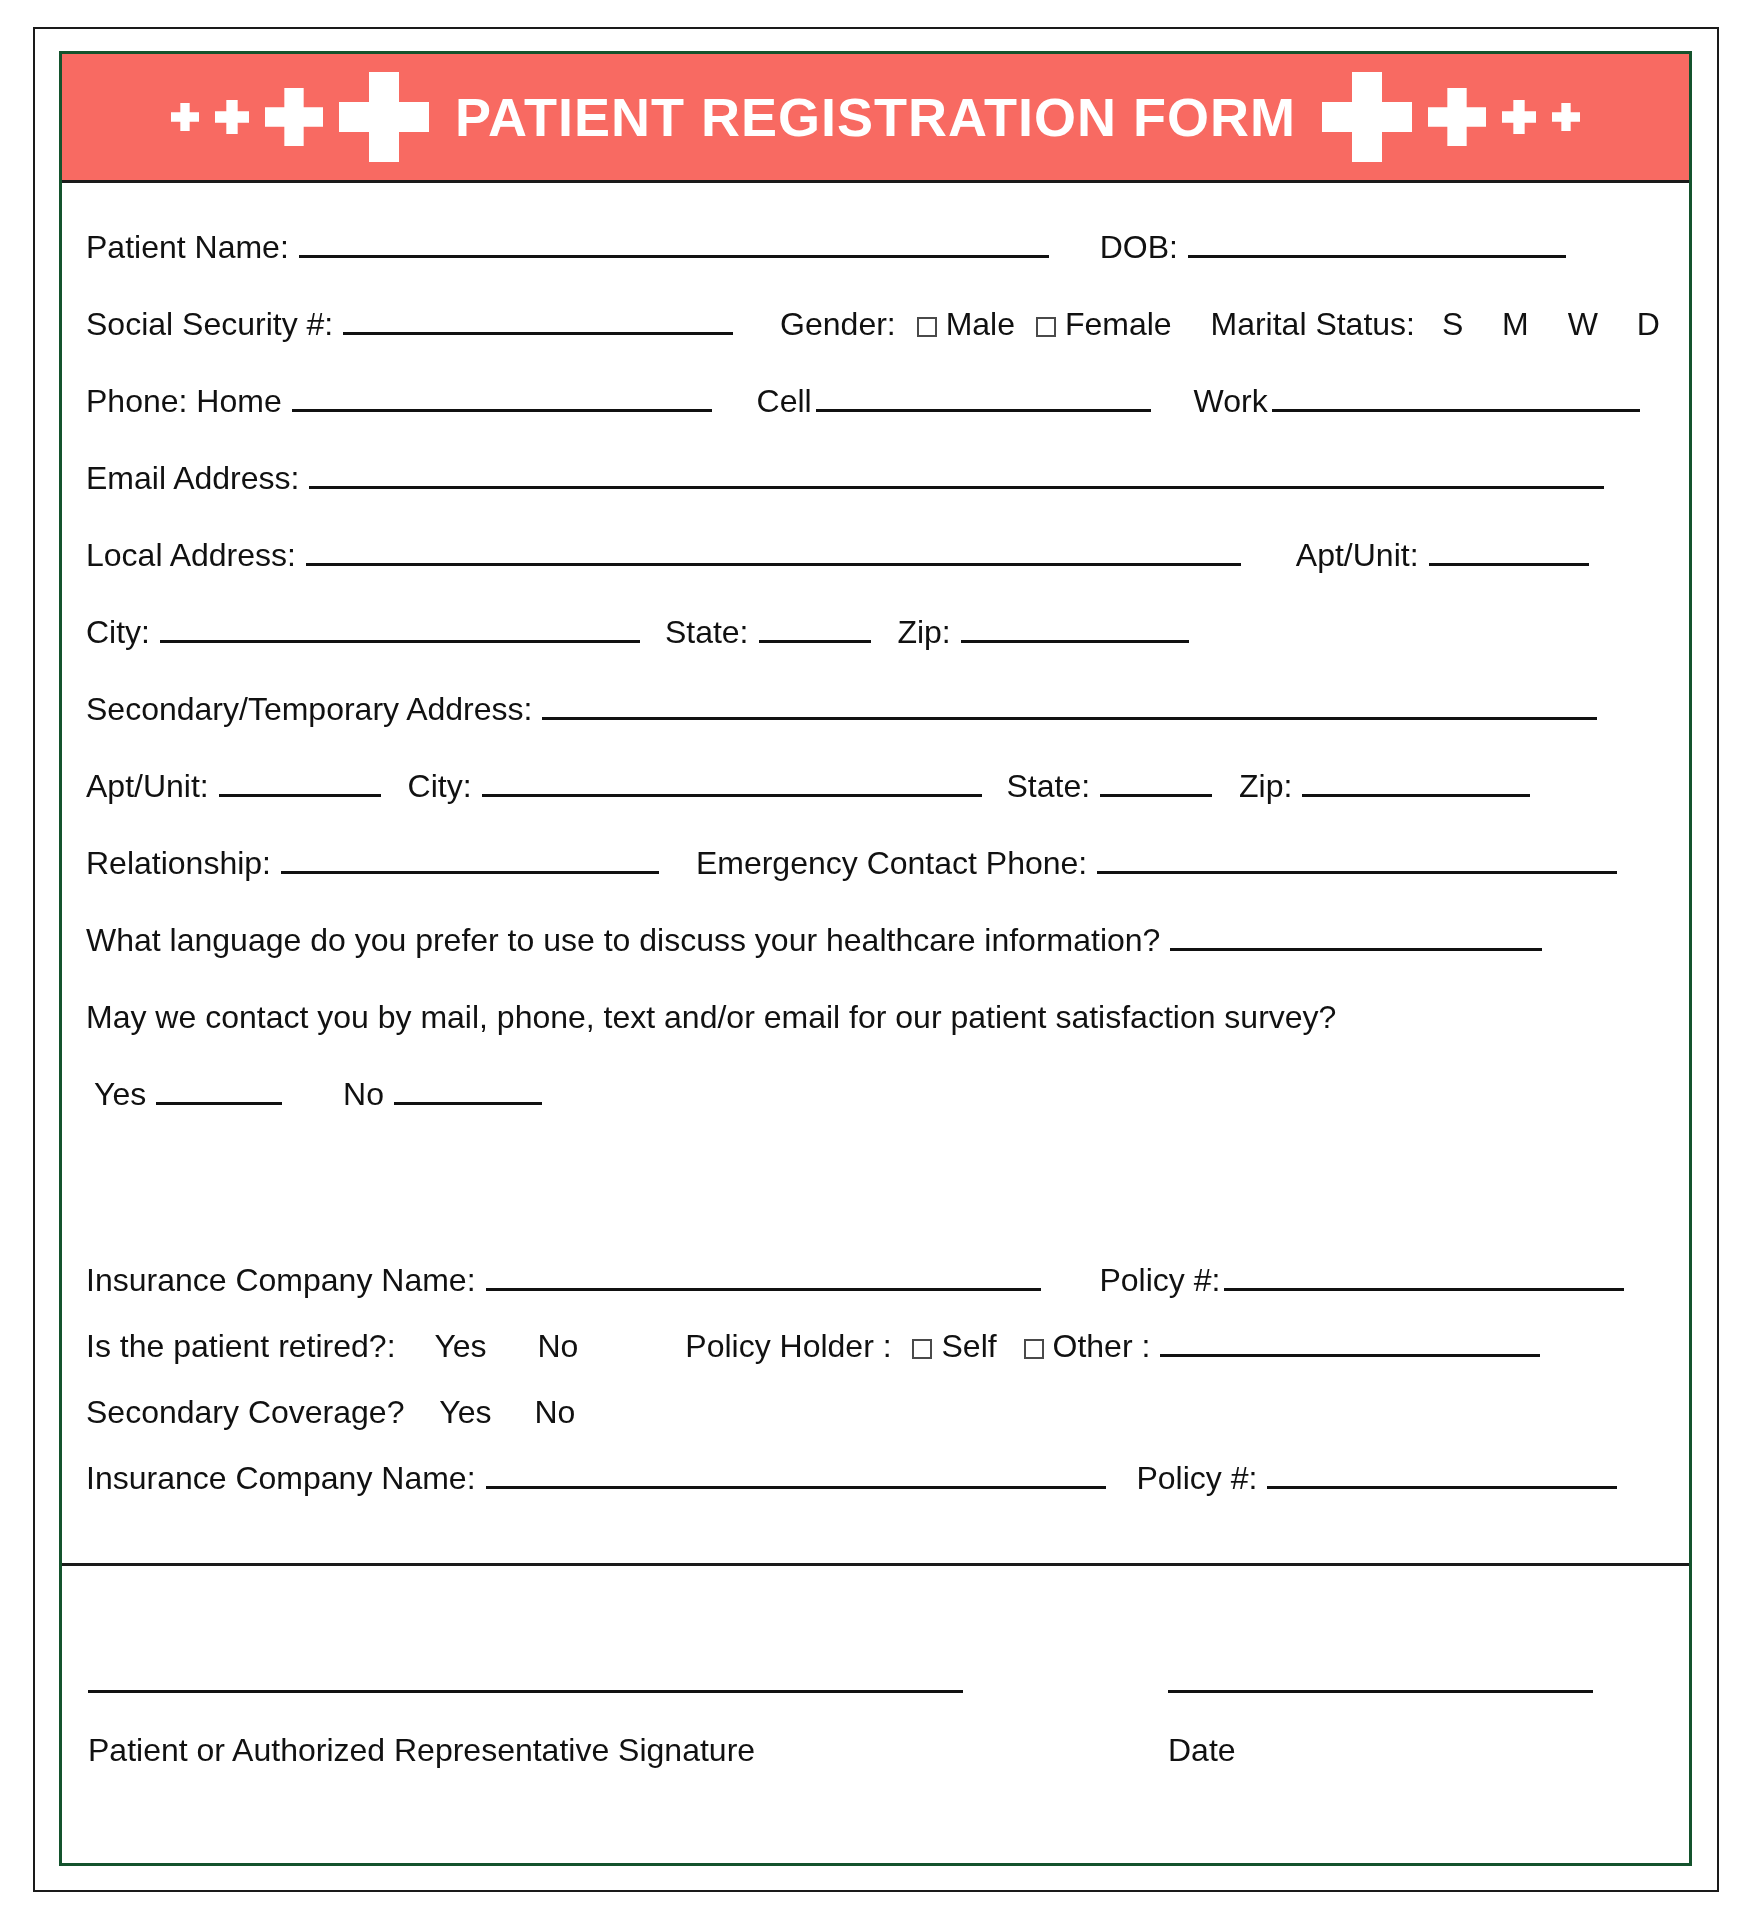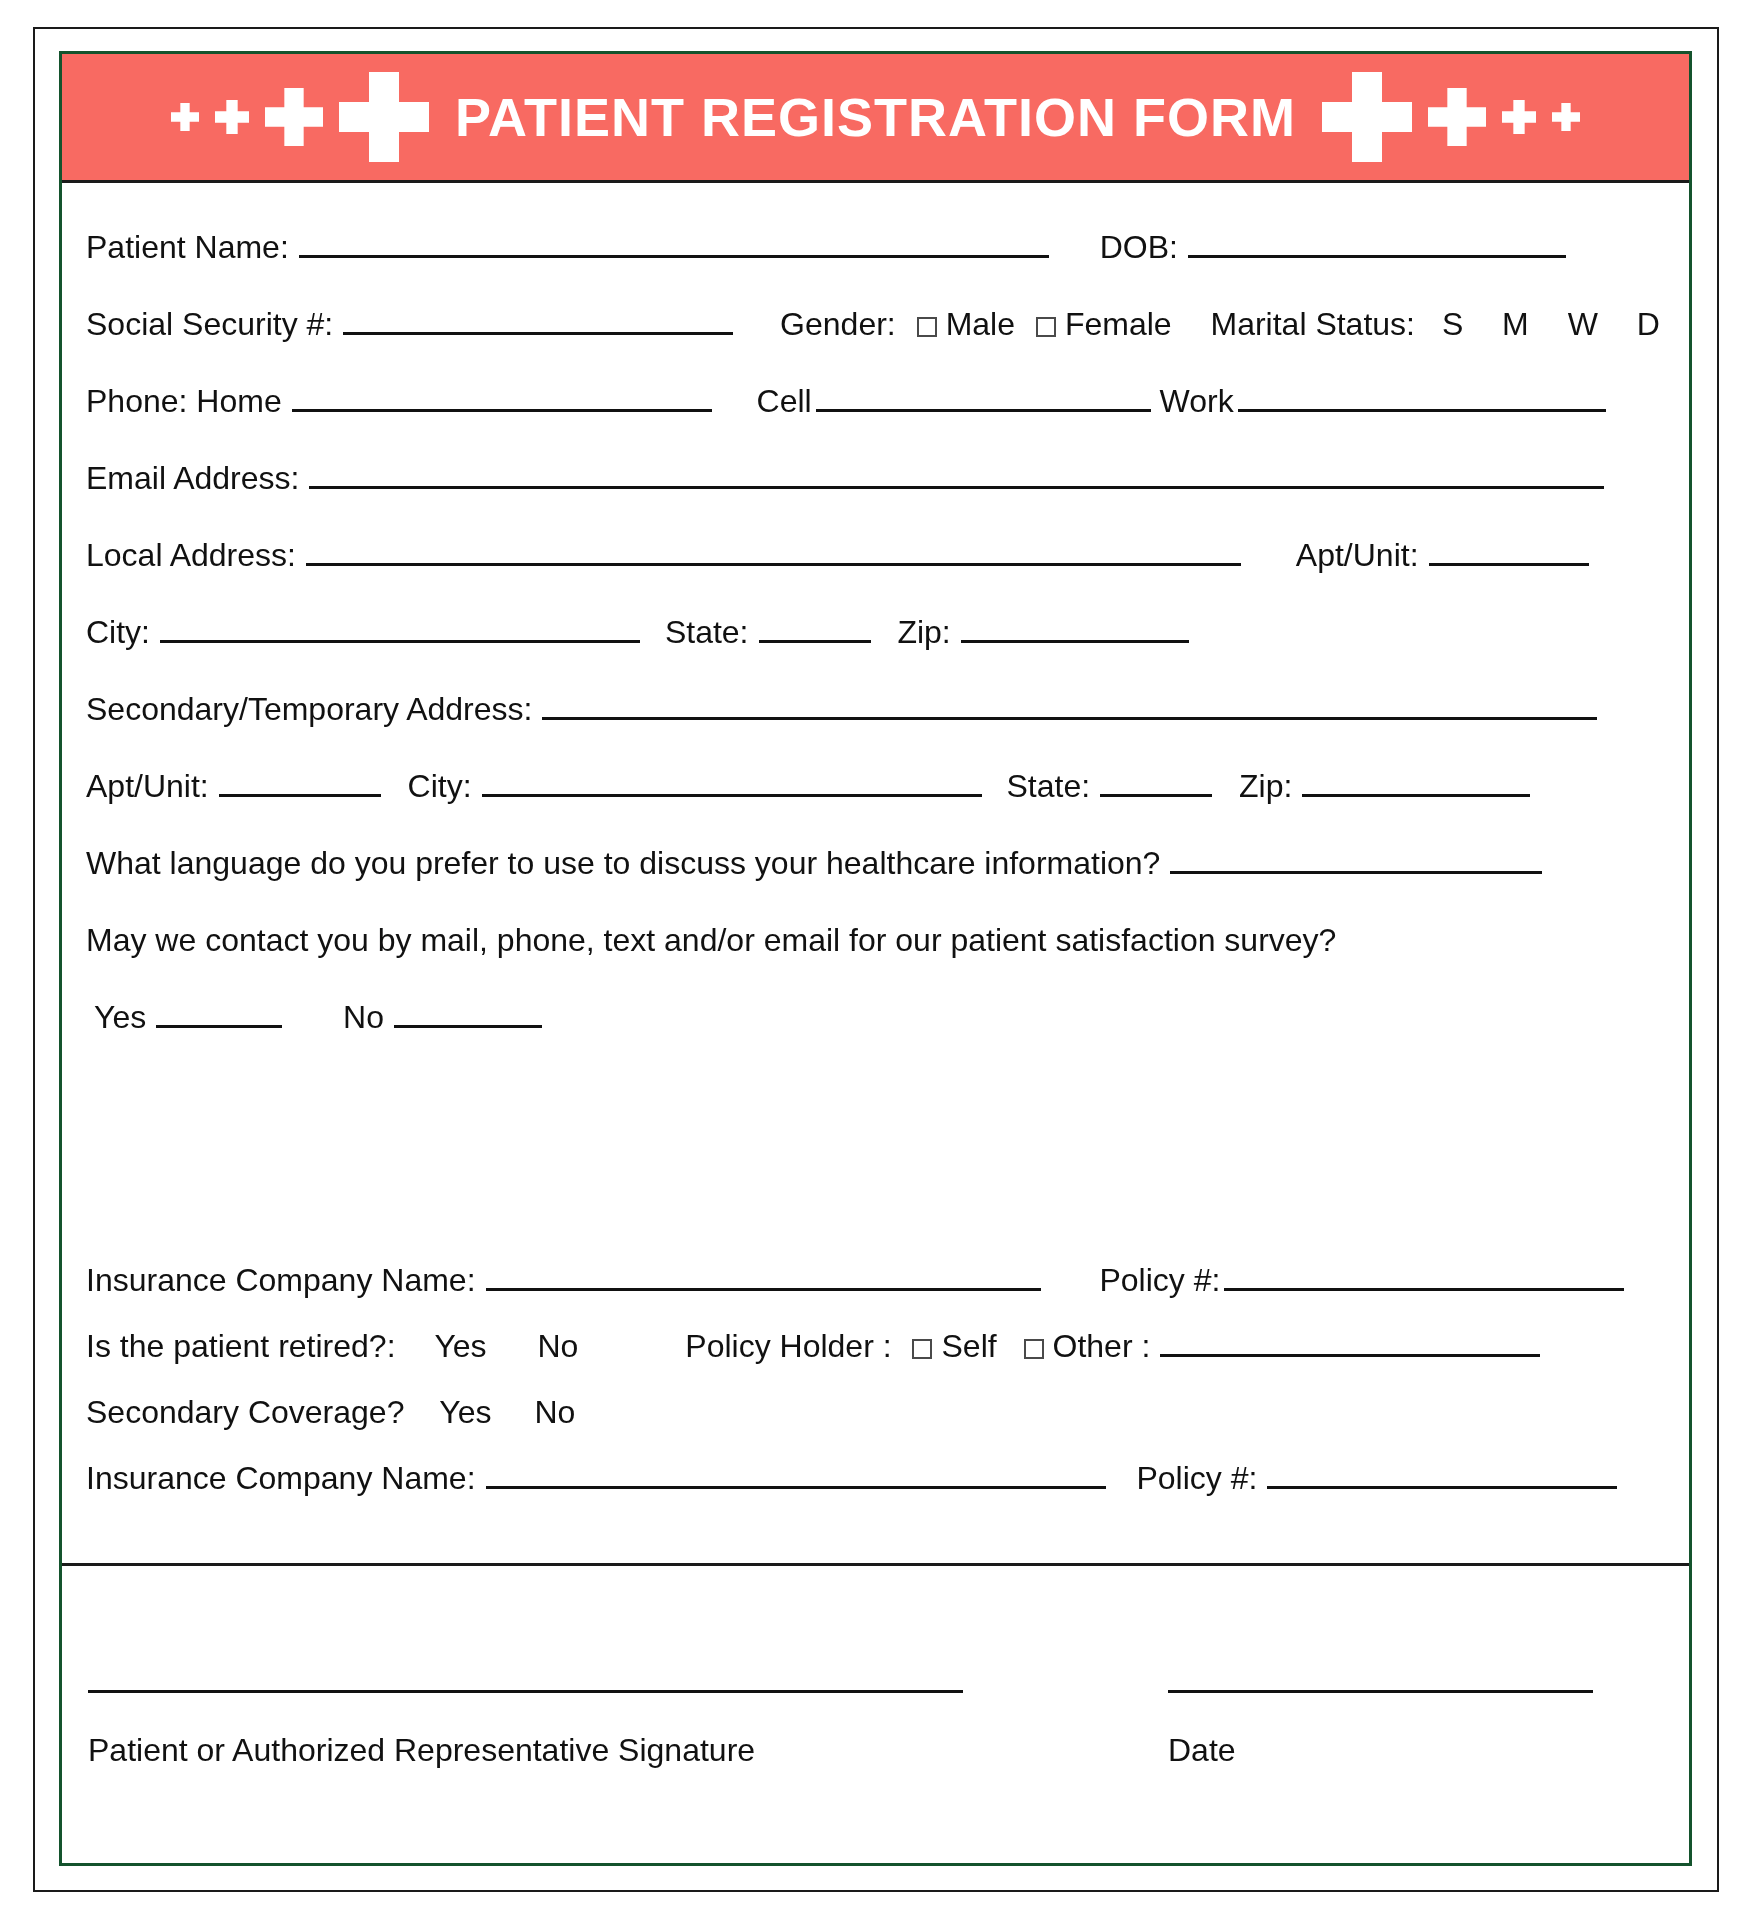--- a/index.html
+++ b/index.html
@@ -126,21 +126,21 @@
         <span class="ml" style="margin-left:30px">Marital Status:</span>
         <span class="marital-opt" style="margin-left:18px">S</span>
         <span class="marital-opt">M</span>
         <span class="marital-opt">W</span>
         <span class="marital-opt">D</span>
       </div>
 
       <div class="prow">
         <span>Phone: Home</span><span class="blank" style="width:420px"></span>
         <span class="ml" style="margin-left:36px">Cell</span><span class="blank" style="width:335px;margin-left:4px"></span>
-        <span class="ml" style="">Work</span><span class="blank" style="width:368px;margin-left:4px"></span>
+        <span class="ml" style="margin-left:34px">Work</span><span class="blank" style="width:368px;margin-left:4px"></span>
       </div>
 
       <div class="prow">
         <span>Email Address:</span><span class="blank" style="width:1295px"></span>
       </div>
 
       <div class="prow">
         <span>Local Address:</span><span class="blank" style="width:935px"></span>
         <span class="ml" style="margin-left:46px">Apt/Unit:</span><span class="blank" style="width:160px"></span>
       </div>
@@ -156,20 +156,24 @@
       </div>
 
       <div class="prow">
         <span>Apt/Unit:</span><span class="blank" style="width:162px"></span>
         <span class="ml" style="margin-left:18px">City:</span><span class="blank" style="width:500px"></span>
         <span class="ml" style="margin-left:16px">State:</span><span class="blank" style="width:112px"></span>
         <span class="ml" style="margin-left:18px">Zip:</span><span class="blank" style="width:228px"></span>
       </div>
 
 
+      <div class="prow">
+        <span>Relationship:</span><span class="blank" style="width:378px"></span>
+        <span class="ml" style="margin-left:28px">Emergency Contact Phone:</span><span class="blank" style="width:520px"></span>
+      </div>
 
       <div class="prow">
         <span>What language do you prefer to use to discuss your healthcare information?</span><span class="blank" style="width:372px"></span>
       </div>
 
       <div class="prow">
         <span>May we contact you by mail, phone, text and/or email for our patient satisfaction survey?</span>
       </div>
 
       <div class="prow" style="padding-left:8px">

